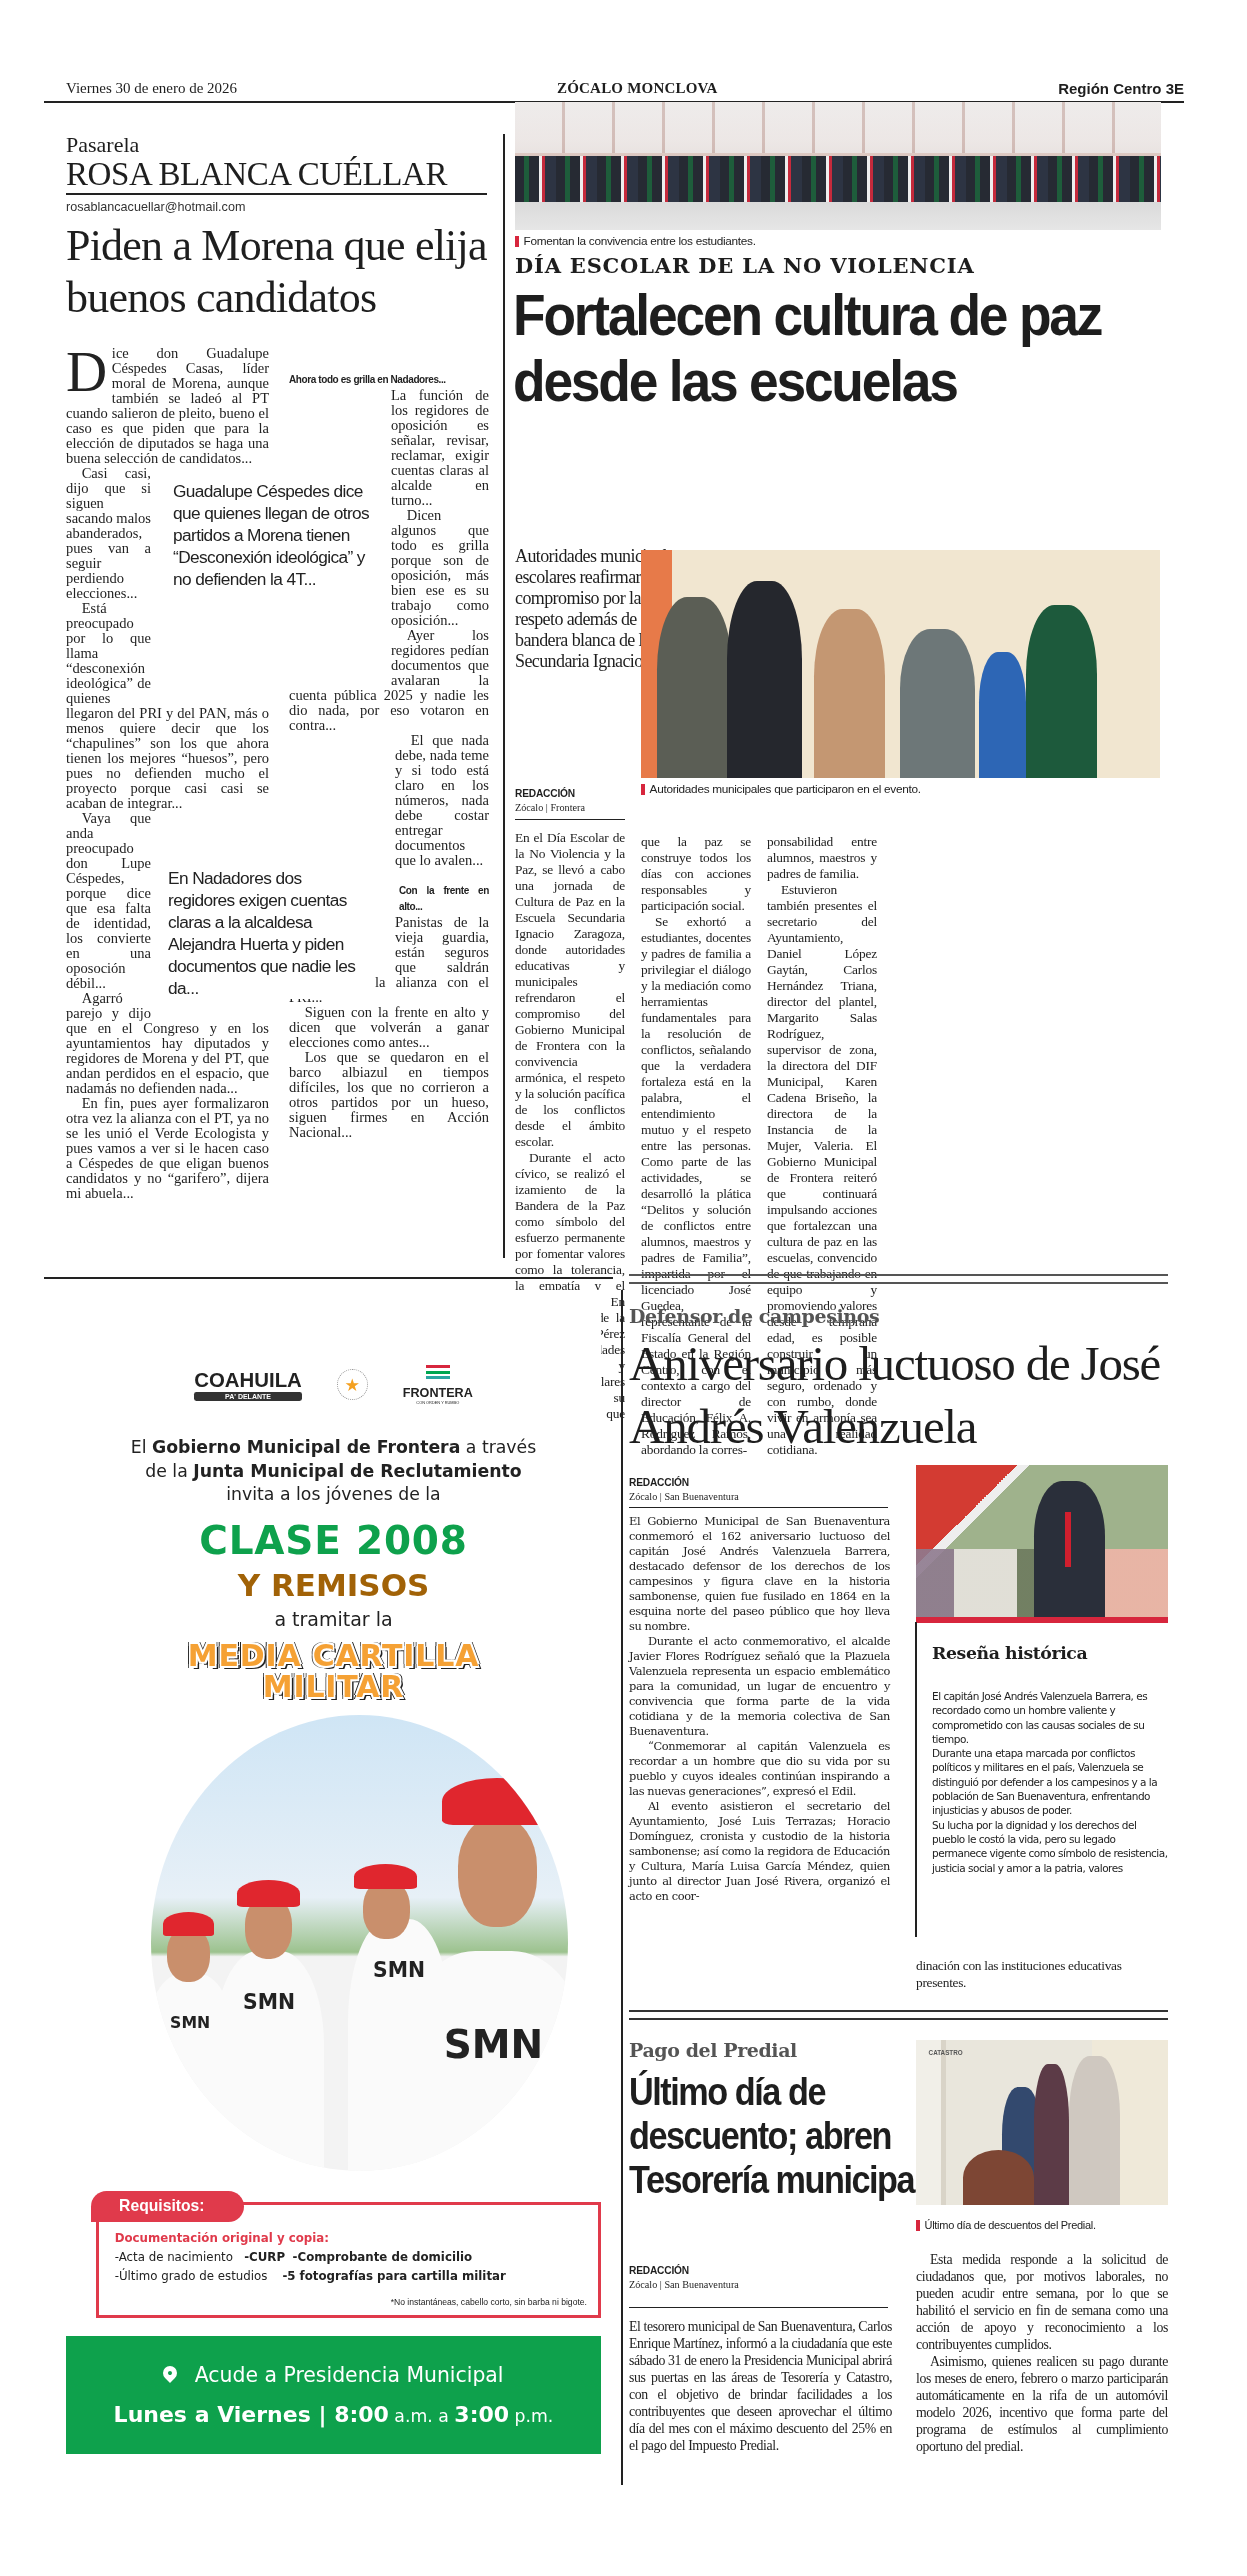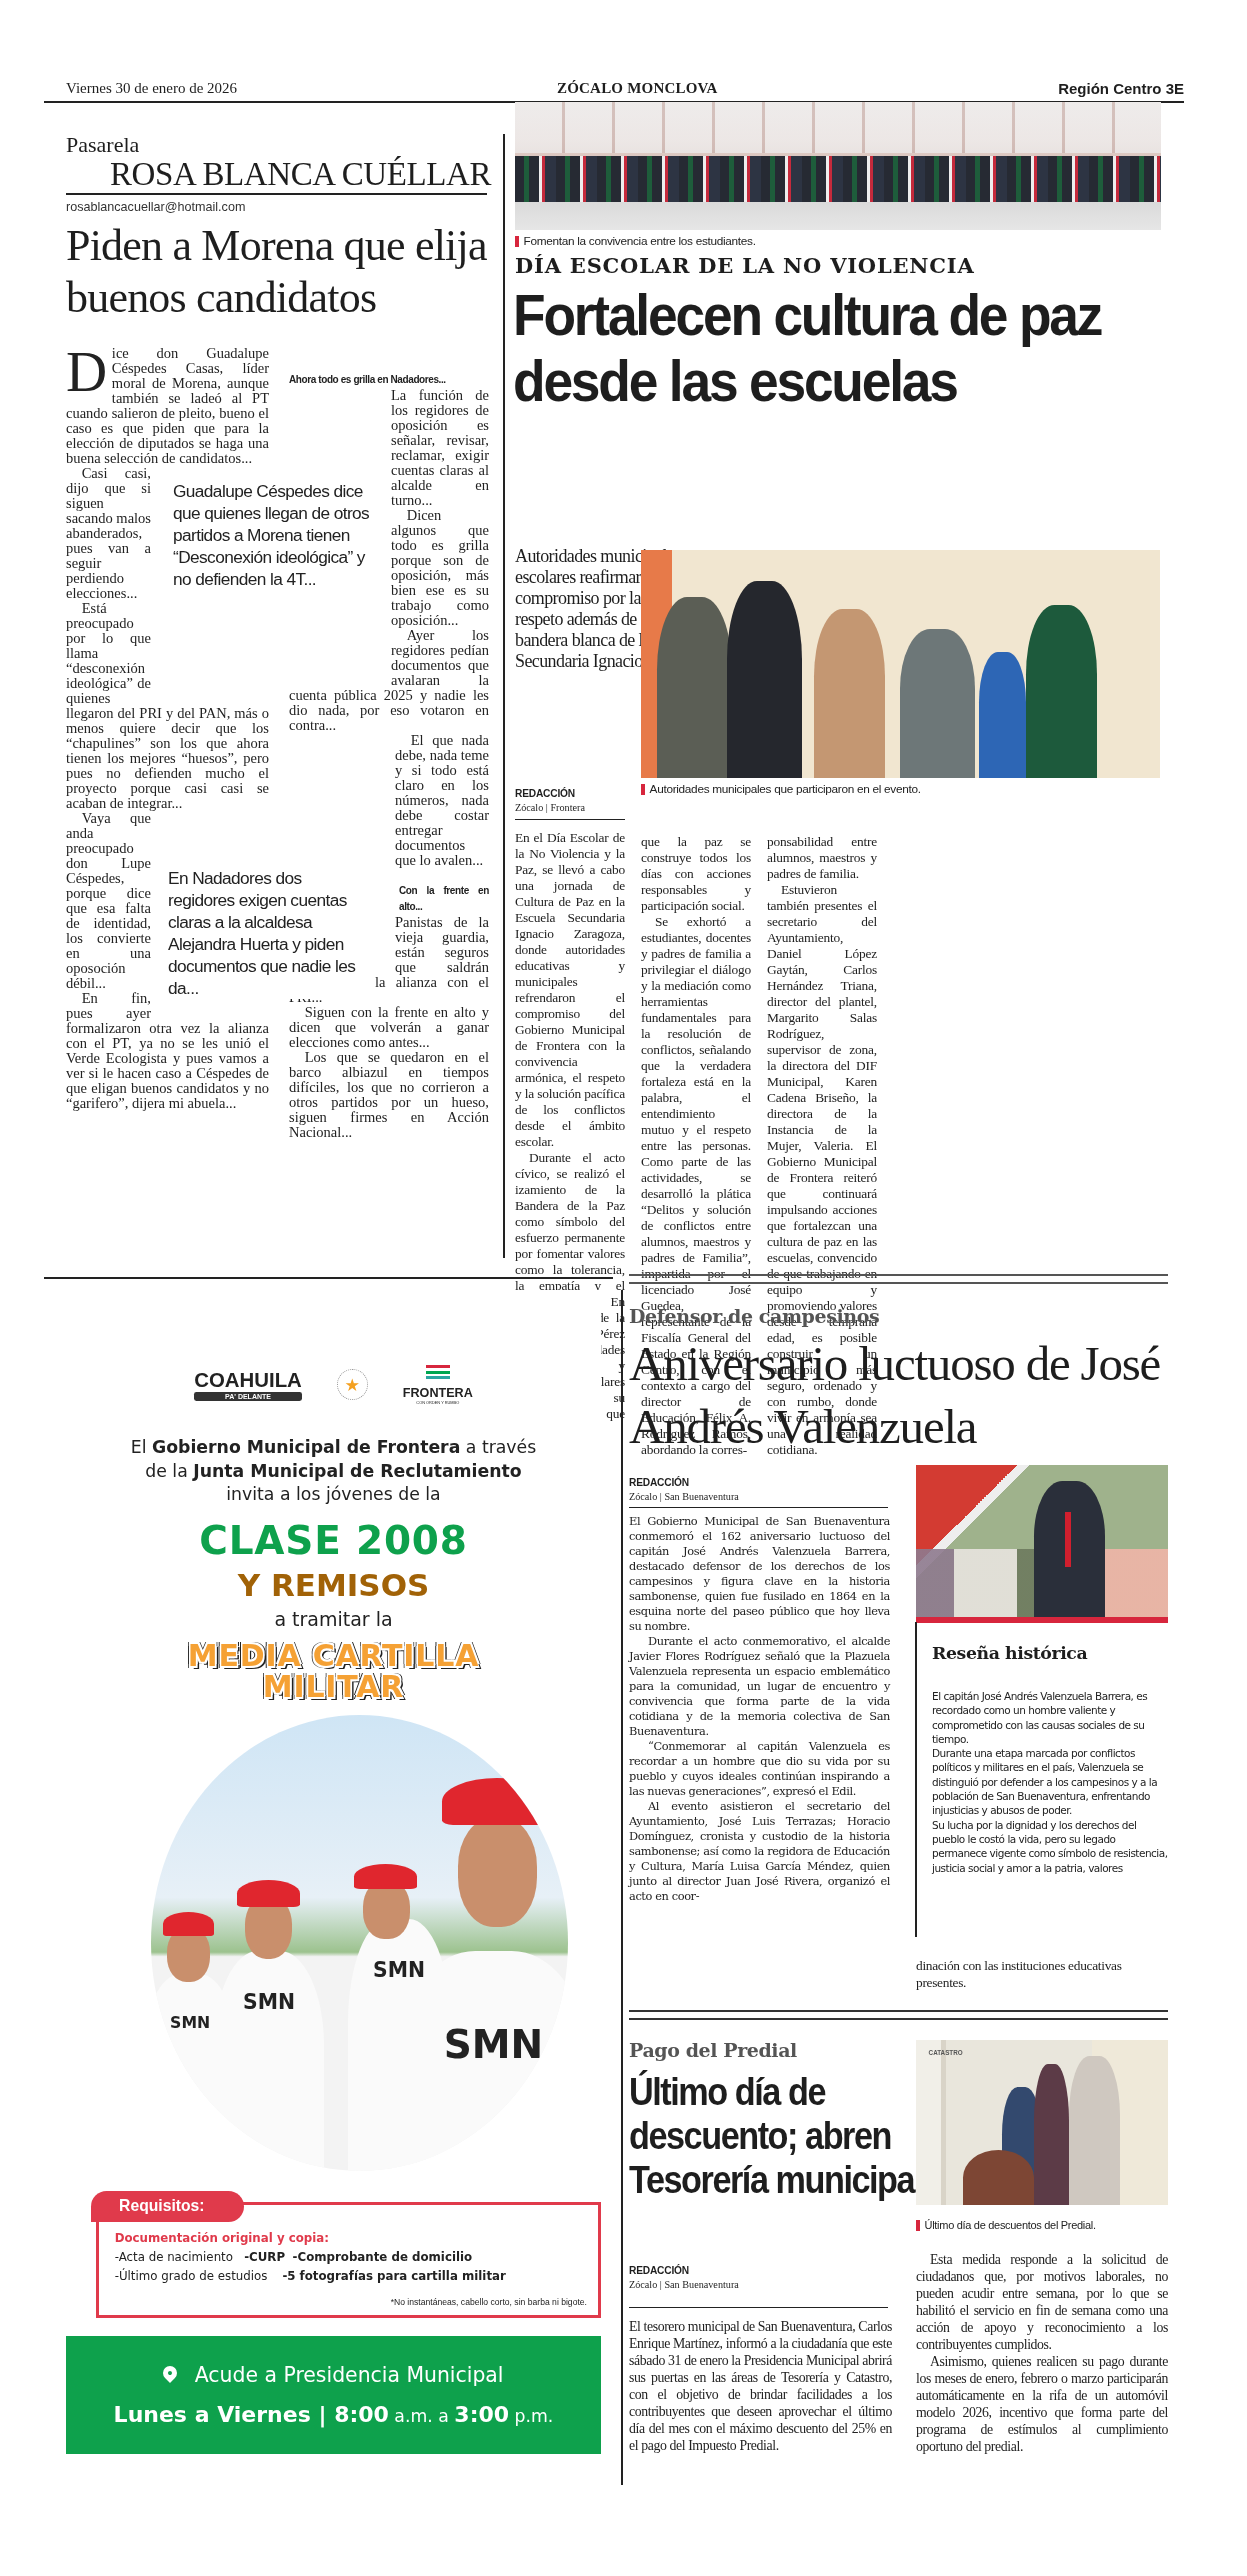--- a/index.html
+++ b/index.html
@@ -11,21 +11,21 @@
   
   #hdr-date { left: 66px; top: 80px; font-size: 15px; font-family: "Liberation Serif", serif; }
   #hdr-paper { left: 557px; top: 80px; font-size: 15px; font-weight: bold; font-family: "Liberation Serif", serif; letter-spacing: 0.2px; }
   #hdr-section { left: 1042px; top: 80px; width: 142px; text-align: right; font-size: 15px; font-weight: bold; font-family: "Liberation Sans", sans-serif; }
   #hdr-rule { left: 44px; top: 101px; width: 1140px; height: 2.4px; background: #222; }
 
   .vrule { background: #222; width: 1.6px; }
 
   
   #col-kicker { left: 66px; top: 132px; font-size: 22px; font-family: "Liberation Serif", serif; }
-  #col-author { left: 66px; top: 156px; font-size: 33px; font-family: "Liberation Serif", serif; letter-spacing: -0.4px; margin-left: 44px; }
+  #col-author { left: 66px; top: 156px; font-size: 33px; font-family: "Liberation Serif", serif; letter-spacing: -0.4px; }
   #col-author-rule { left: 66px; top: 193px; width: 421px; height: 1.6px; background: #222; }
   #col-email { left: 66px; top: 200px; font-size: 12.6px; font-family: "Liberation Sans", sans-serif; color: #333; }
   #col-title { left: 66px; top: 220px; width: 440px; font-size: 44px; line-height: 52px; font-family: "Liberation Serif", serif; letter-spacing: -0.8px; }
 
   .body-text { font-family: "Liberation Serif", serif; font-size: 14.5px; line-height: 15px; text-align: justify; hyphens: auto; color: #222; }
   .body-text p { text-indent: 15.7px; }
   .body-text p.noind { text-indent: 0; }
 
   #col-left { left: 66px; top: 346px; width: 203px; }
   #col-right { left: 289px; top: 346px; width: 200px; }
@@ -159,20 +159,21 @@
 <div class="abs vrule" style="left:503px; top:134px; height:1124px;"></div>
 
 <div class="abs body-text" id="col-left">
   <span class="dropcap">D</span>
   <p class="noind">ice don Guadalupe Céspedes Casas, líder moral de Morena, aunque también se ladeó al PT cuando salieron de pleito, bueno el caso es que piden que para la elección de diputados se haga una buena selección de candidatos...</p>
   <div style="float:right; width:118px; height:236px;"></div>
   <p>Casi casi, dijo que si siguen sacando malos abanderados, pues van a seguir perdiendo elecciones...</p>
   <p>Está preocupado por lo que llama “desconexión ideológica” de quienes llegaron del PRI y del PAN, más o menos quiere decir que los “chapulines” son los que ahora tienen los mejores “huesos”, pero pues no defienden mucho el proyecto porque casi casi se acaban de integrar...</p>
   <div style="float:right; width:118px; height:197px;"></div>
   <p>Vaya que anda preocupado don Lupe Céspedes, porque dice que esa falta de identidad, los convierte en una oposoción débil...</p>
+  <p>Agarró parejo y dijo que en el Congreso y en los ayuntamientos hay diputados y regidores de Morena y del PT, que andan perdidos en el espacio, que nadamás no defienden nada...</p>
   <p>En fin, pues ayer formalizaron otra vez la alianza con el PT, ya no se les unió el Verde Ecologista y pues vamos a ver si le hacen caso a Céspedes de que eligan buenos candidatos y no “garifero”, dijera mi abuela...</p>
 </div>
 
 <div class="abs body-text" id="col-right">
   <p class="noind" style="margin-top:-4.7px;">&nbsp;</p>
   <div class="subhead">Ahora todo es grilla en Nadadores...</div>
   <div style="float:left; width:102px; height:236px; margin-top:63px;"></div>
   <p class="noind">La función de los regidores de oposición es señalar, revisar, reclamar, exigir cuentas claras al alcalde en turno...</p>
   <p>Dicen algunos que todo es grilla porque son de oposición, más bien ese es su trabajo como oposición...</p>
   <p>Ayer los regidores pedían documentos que avalaran la cuenta pública 2025 y nadie les dio nada, por eso votaron en contra...</p>

